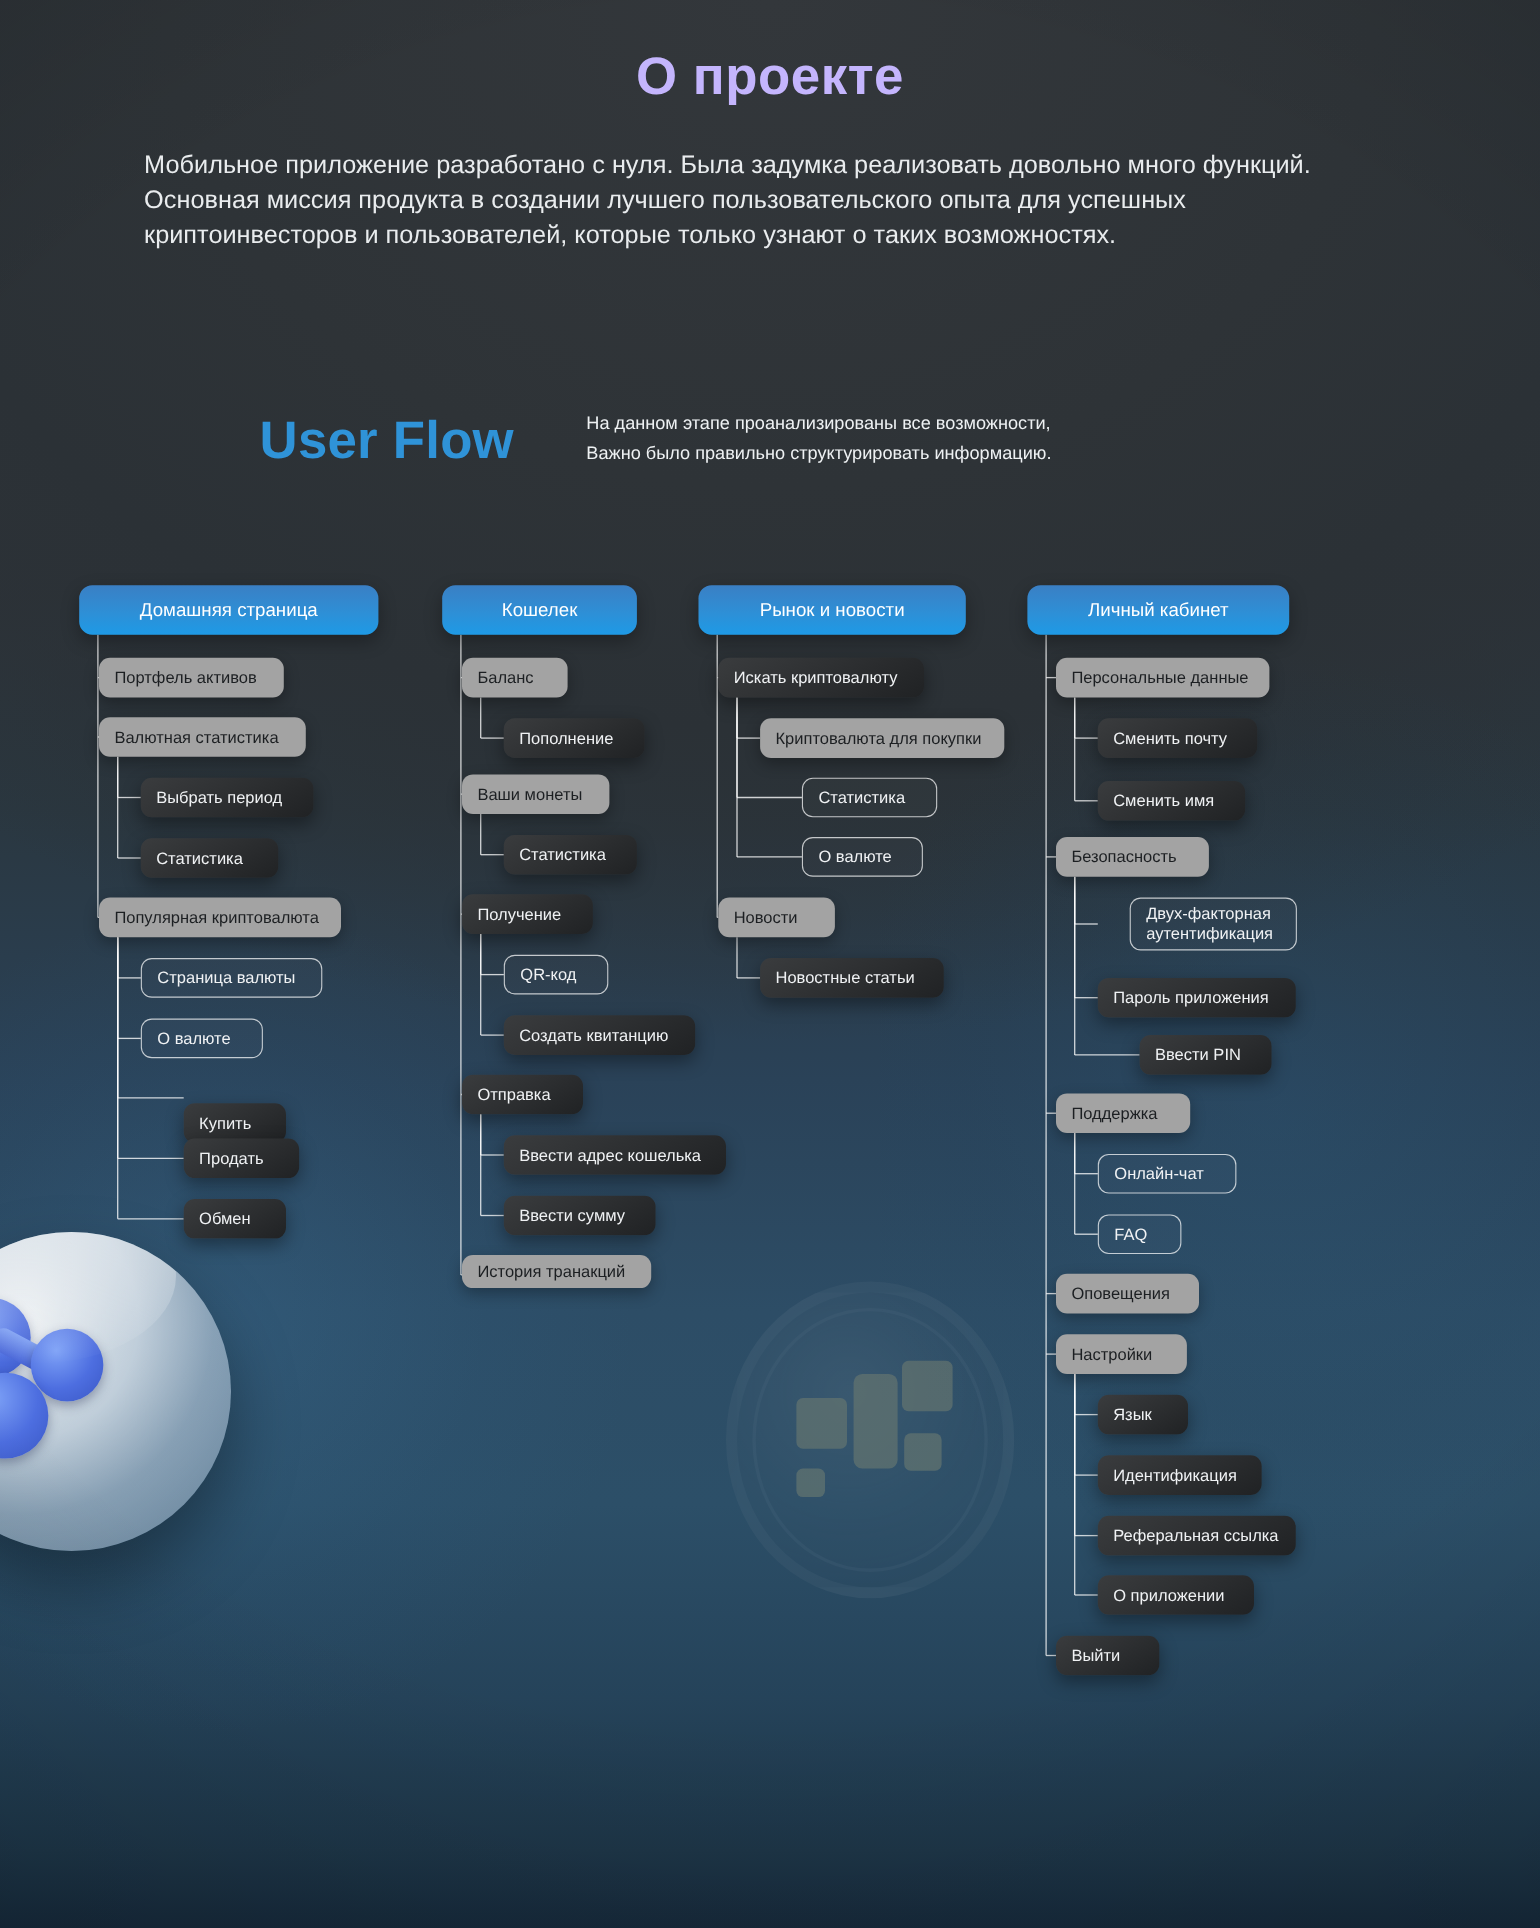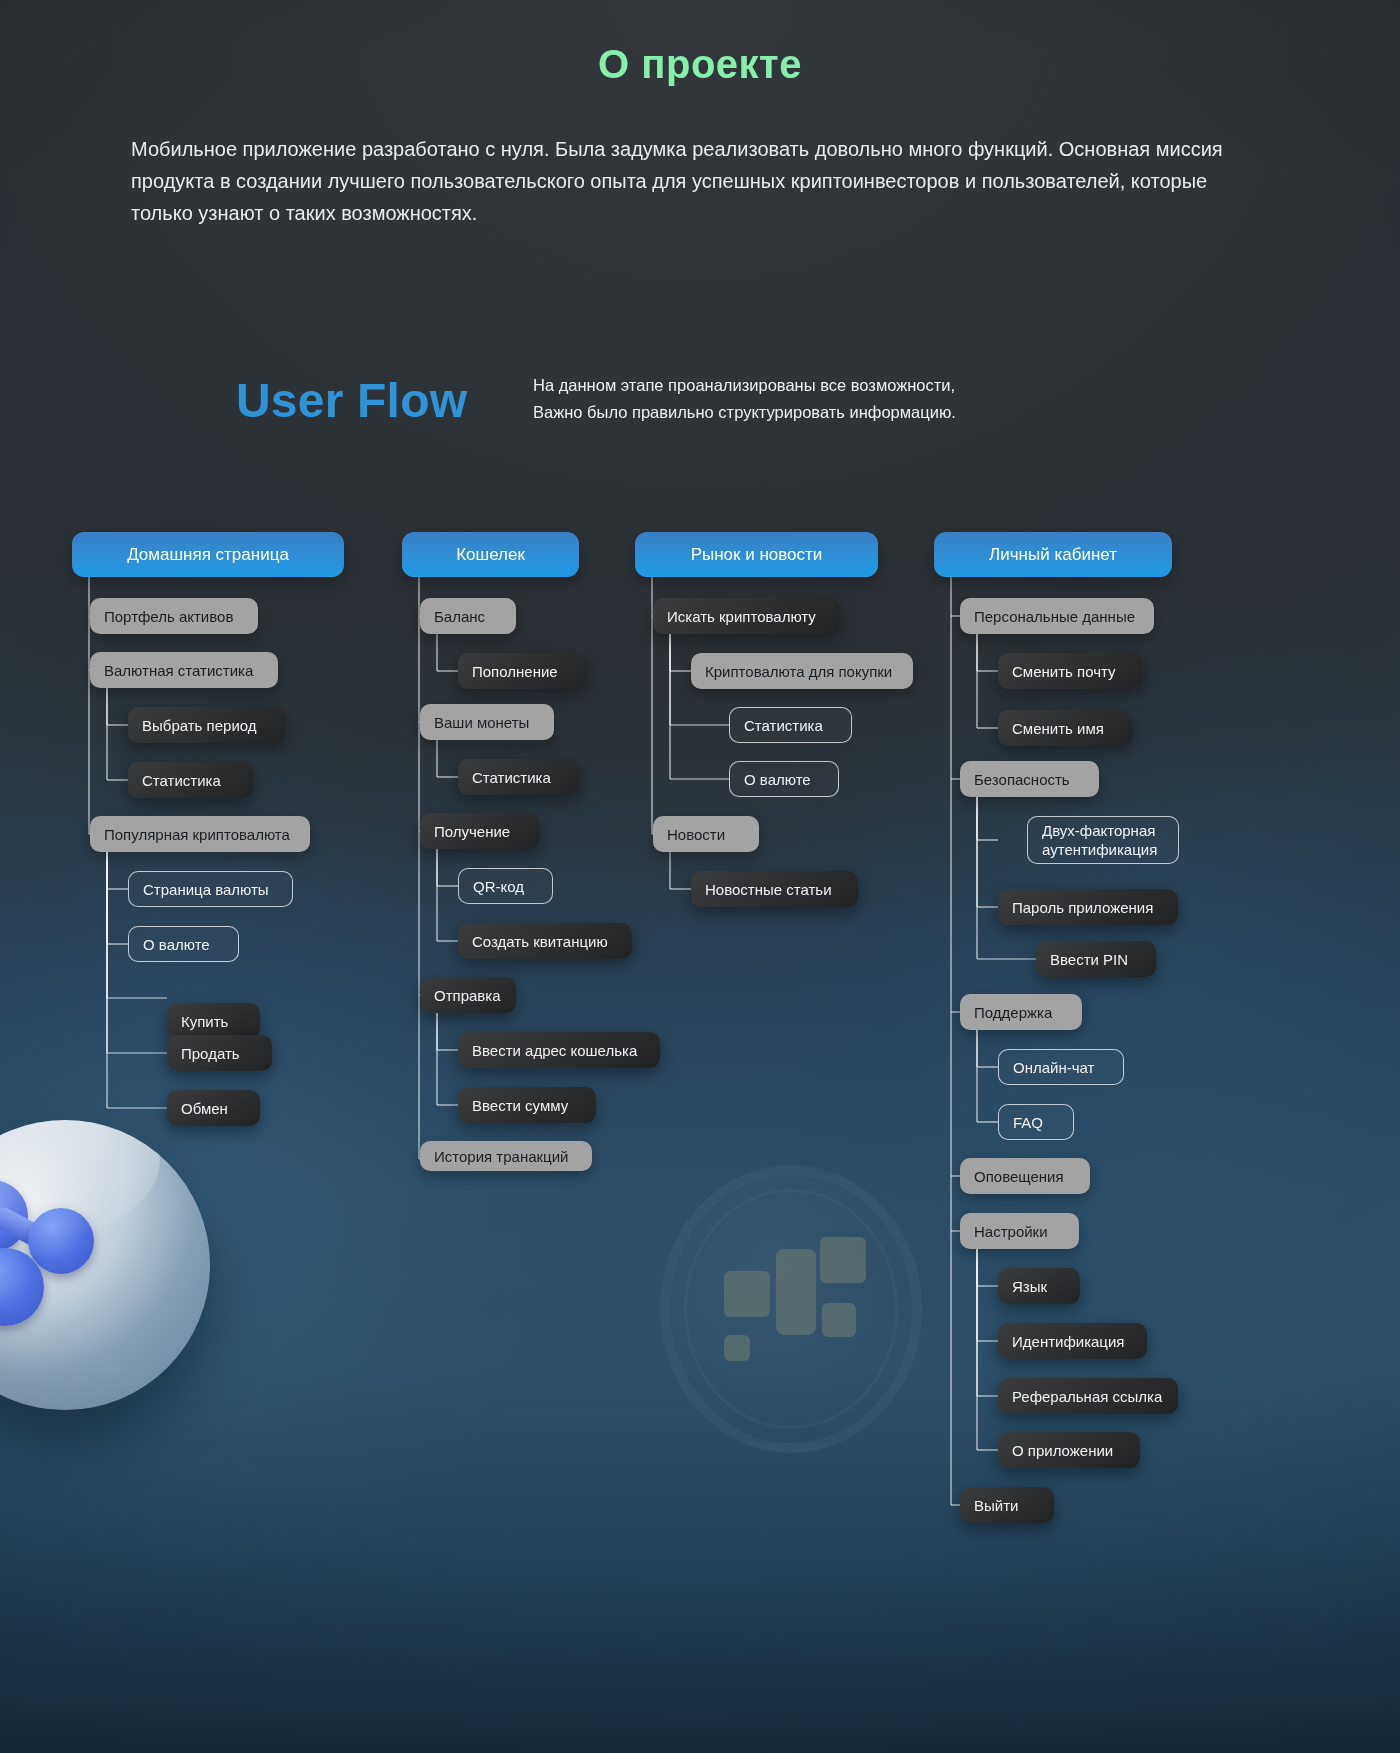--- a/index.html
+++ b/index.html
@@ -94,27 +94,27 @@
   #deco-binance .s5 { width: 26px; height: 26px; left: 64px;  top: 190px; }
 
   
   #page {
     position: relative;
     width: 1400px; height: 1753px;
   }
   #about-title {
     position: absolute; left: 0; right: 0; top: 42px;
     text-align: center;
-    font-size: 40px; font-weight: bold;
-    color: #86efac;
+    font-size: 48px; font-weight: bold;
+    color: #c4b5fd;
     letter-spacing: 0.5px;
   }
   #about-paragraph {
     position: absolute; left: 131px; top: 133px; width: 1104px;
-    font-size: 20px; line-height: 32px;
+    font-size: 23px; line-height: 32px;
     color: #e9ecee;
   }
   #userflow-title {
     position: absolute; left: 236px; top: 373px;
     font-size: 48px; font-weight: bold;
     color: #2f93d8;
     letter-spacing: 0.2px;
   }
   #userflow-desc {
     position: absolute; left: 533px; top: 372px; width: 520px;
@@ -340,21 +340,21 @@
         </div>
         <div class="node dark" style="left: 420px; top: 813px; width: 119px; height: 36px;">
           <span>Получение</span>
         </div>
         <div class="node outline" style="left: 458px; top: 868px; width: 95px; height: 36px;">
           <span>QR-код</span>
         </div>
         <div class="node dark" style="left: 458px; top: 923px; width: 174px; height: 36px;">
           <span>Создать квитанцию</span>
         </div>
-        <div class="node dark" style="left: 420px; top: 977px; width: 96px; height: 36px;">
+        <div class="node dark" style="left: 420px; top: 977px; width: 110px; height: 36px;">
           <span>Отправка</span>
         </div>
         <div class="node dark" style="left: 458px; top: 1032px; width: 202px; height: 36px;">
           <span>Ввести адрес кошелька</span>
         </div>
         <div class="node dark" style="left: 458px; top: 1087px; width: 138px; height: 36px;">
           <span>Ввести сумму</span>
         </div>
         <div class="node light" style="left: 420px; top: 1141px; width: 172px; height: 30px;">
           <span>История транакций</span>

